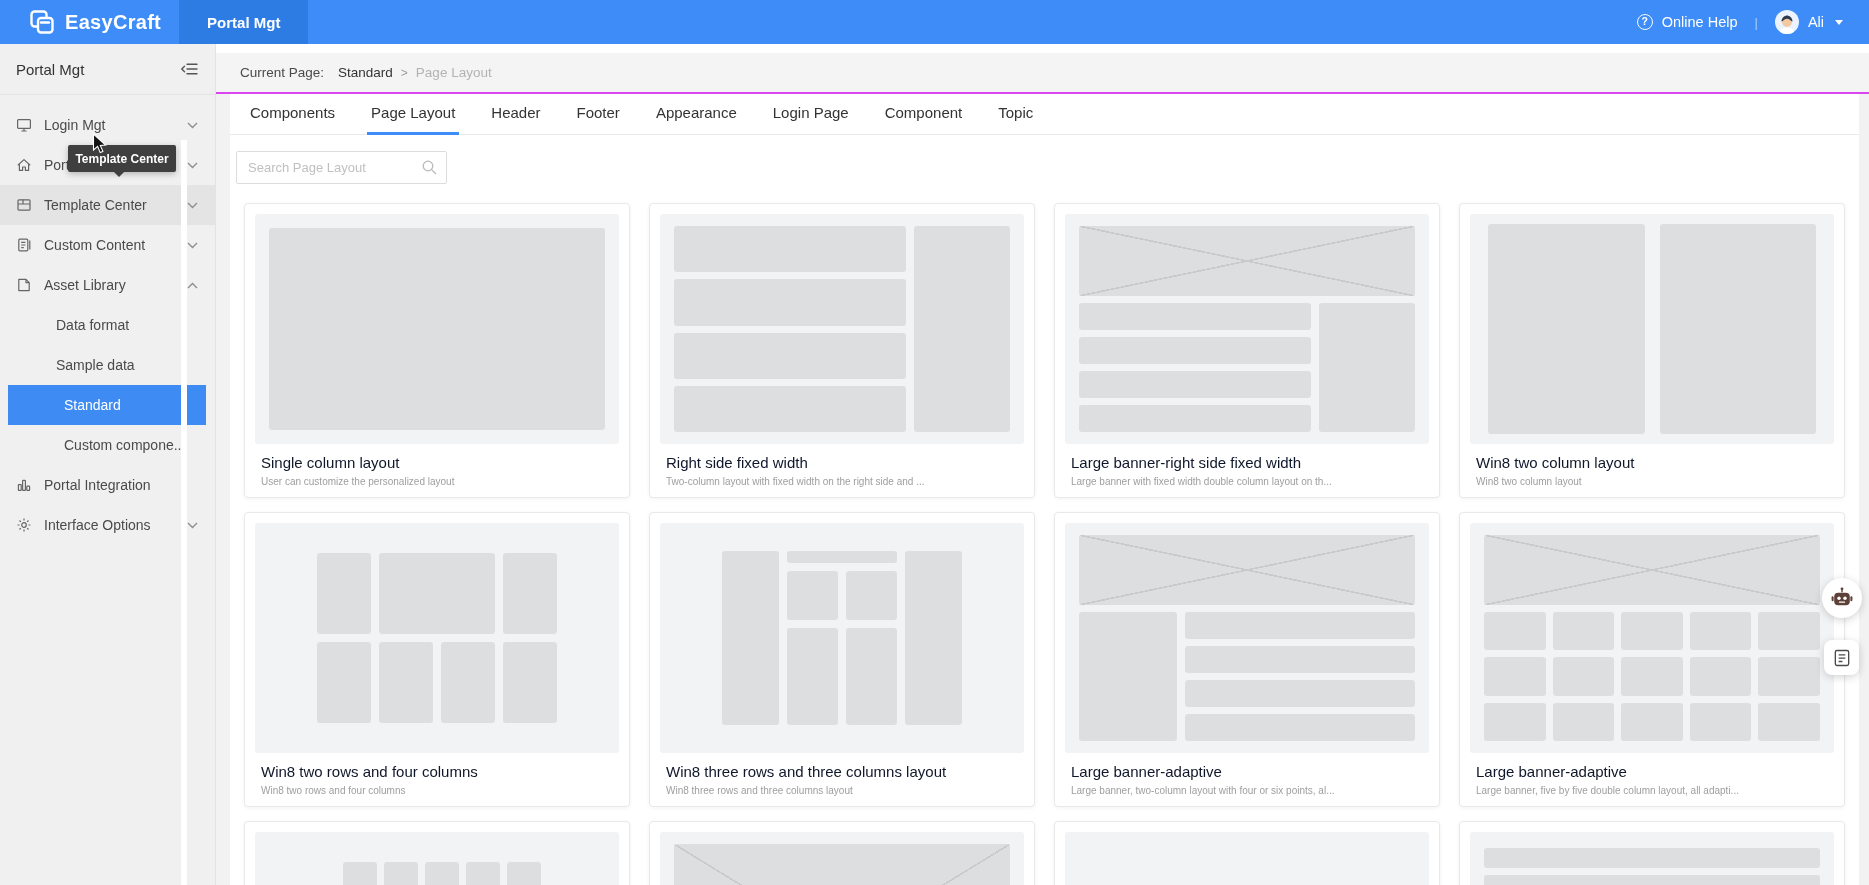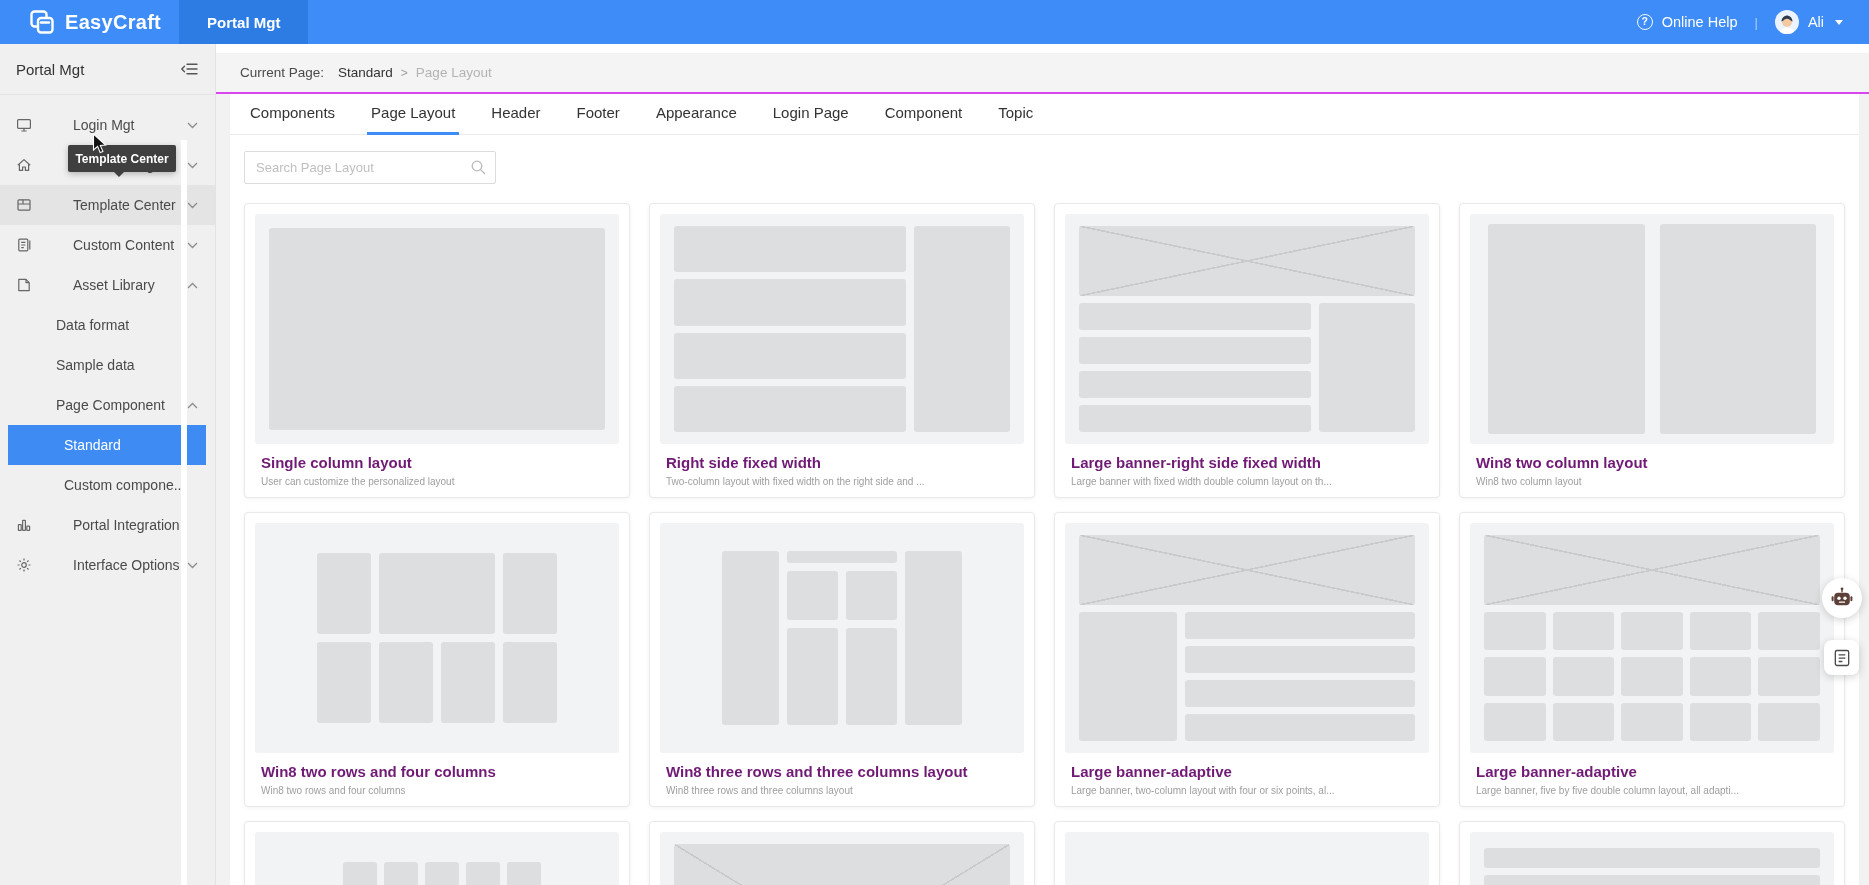--- a/index.html
+++ b/index.html
@@ -18,21 +18,21 @@
   .nav-sep { color:rgba(255,255,255,.55); margin:0 8px; font-size:13px; }
   .avatar { width:24px; height:24px; border-radius:50%; background:#eaf3ff; overflow:hidden; display:flex; align-items:flex-end; justify-content:center; }
   .caret-down { width:0; height:0; border-left:4.5px solid transparent; border-right:4.5px solid transparent; border-top:5px solid #fff; margin-left:2px; }
 
   
   .sidebar { position:absolute; left:0; top:44px; width:216px; bottom:0; background:#f0f0f0; border-right:1px solid #e3e3e3; z-index:10; }
   .sb-head { height:51px; display:flex; align-items:center; padding:0 16px; border-bottom:1px solid #e4e4e4; }
   .sb-title { font-size:15px; color:#333; }
   .sb-collapse { margin-left:auto; cursor:pointer; display:flex; }
   .sb-menu { padding-top:10px; }
-  .sb-item { position:relative; height:40px; display:flex; align-items:center; padding:0 16px; font-size:14px; color:#4a4a4a; cursor:pointer;gap:29px; }
+  .sb-item { position:relative; height:40px; display:flex; align-items:center; padding:0 16px; font-size:14px; color:#4a4a4a; cursor:pointer; }
   .sb-item .sb-ic { width:16px; height:16px; margin-right:12px; display:flex; }
   .sb-item .chev { position:absolute; right:17px; top:17px; display:flex; }
   .sb-item.hovered { background:#e4e4e4; }
   .sb-item.lvl2 { padding-left:56px; }
   .sb-item.lvl3 { padding-left:64px; }
   .sb-item.selected { background:#3e8bf4; color:#fff; margin-left:8px; margin-right:9px; padding-left:56px; }
   .sb-scrollstrip { position:absolute; left:181px; top:96px; width:6px; bottom:0; background:#fff; }
 
   
   .tooltip { position:absolute; left:68px; top:145px; width:108px; height:27px; background:#3f3f3f; color:#fff; border-radius:2px; font-size:12px; font-weight:600; display:flex; align-items:center; justify-content:center; z-index:50; box-shadow:0 2px 6px rgba(0,0,0,.25); }
@@ -45,30 +45,30 @@
   .bc-root { color:#333; }
   .bc-sep { color:#9d9d9d; margin:0 8px; font-size:12px; }
   .bc-current { color:#b3b3b3; }
 
   
   .main { position:absolute; left:216px; top:85px; right:0; bottom:0; background:#f2f2f2; }
   .panel { position:absolute; left:14px; top:6px; right:10px; bottom:-10px; background:#fff; }
   .tabs { display:flex; gap:36px; padding:0 0 0 20px; height:44px; align-items:center; border-bottom:1px solid #eaeaea; }
   .tab { position:relative; height:44px; display:flex; align-items:center; font-size:15px; color:#333; cursor:pointer; }
   .tab.active::after { content:""; position:absolute; left:-4px; right:-4px; bottom:0; height:3px; background:#3d8cf7; }
-  .searchbox { position:relative; margin:16px 0 0 14px; width:252px; height:33px; }
+  .searchbox { position:relative; margin:16px 0 0 6px; width:211px; height:33px; }
   .searchbox input { width:100%; height:100%; border:1px solid #dcdcdc; border-radius:2px; padding:0 30px 0 11px; font-size:13px; color:#333; outline:none; font-family:"Liberation Sans", sans-serif; }
   .searchbox input::placeholder { color:#c0c0c0; }
   .search-ic { position:absolute; right:9px; top:8px; }
 
   
   .grid { margin:19px 14px 0; display:grid; grid-template-columns:repeat(4,1fr); gap:14px 19px; }
   .card { height:295px; background:#fff; border:1px solid #e9e9e9; border-radius:4px; box-shadow:0 1px 4px rgba(0,0,0,.05); overflow:hidden; cursor:pointer; }
   .thumb { margin:10px; height:230px; background:#f2f3f5; border-radius:3px; }
-  .card-title { margin:8px 16px 2px; font-size:15px; color:#701a75; white-space:nowrap; overflow:hidden; text-overflow:ellipsis;font-weight:bold; }
+  .card-title { margin:8px 16px 2px; font-size:15px; color:#0f172a; white-space:nowrap; overflow:hidden; text-overflow:ellipsis; }
   .card-desc { margin:5px 16px 0; font-size:10px; color:#9e9e9e; white-space:nowrap; overflow:hidden; text-overflow:ellipsis; }
 
   .r { display:block; background:#dcdee0; border-radius:3px; }
   .xbanner { position:relative; background:#dcdee0; border-radius:3px; overflow:hidden; }
   .xbanner::before { content:""; position:absolute; inset:0;
     background:
       linear-gradient(to top right, transparent calc(50% - 0.8px), #c8cacc calc(50% - 0.8px), #c8cacc calc(50% + 0.8px), transparent calc(50% + 0.8px)),
       linear-gradient(to bottom right, transparent calc(50% - 0.8px), #c8cacc calc(50% - 0.8px), #c8cacc calc(50% + 0.8px), transparent calc(50% + 0.8px));
   }
 
@@ -221,28 +221,20 @@
 
 
       <div class="sb-item lvl2">
         <span class="sb-label">Data format</span>
       </div>
 
       <div class="sb-item lvl2">
         <span class="sb-label">Sample data</span>
       </div>
 
-      <div class="sb-item lvl2">
-        <span class="sb-label">Page Component</span>
-        <span class="chev">
-            <svg width="11" height="7" viewBox="0 0 11 7" fill="none" stroke="#8c8c8c" stroke-width="1.3">
-              <path d="M1 6l4.5-4.5L10 6"></path>
-            </svg>
-          </span>
-      </div>
 
       <div class="sb-item selected">
         <span class="sb-label">Standard</span>
       </div>
 
       <div class="sb-item lvl3">
         <span class="sb-label">Custom compone...</span>
       </div>
 
       <div class="sb-item lvl1">

